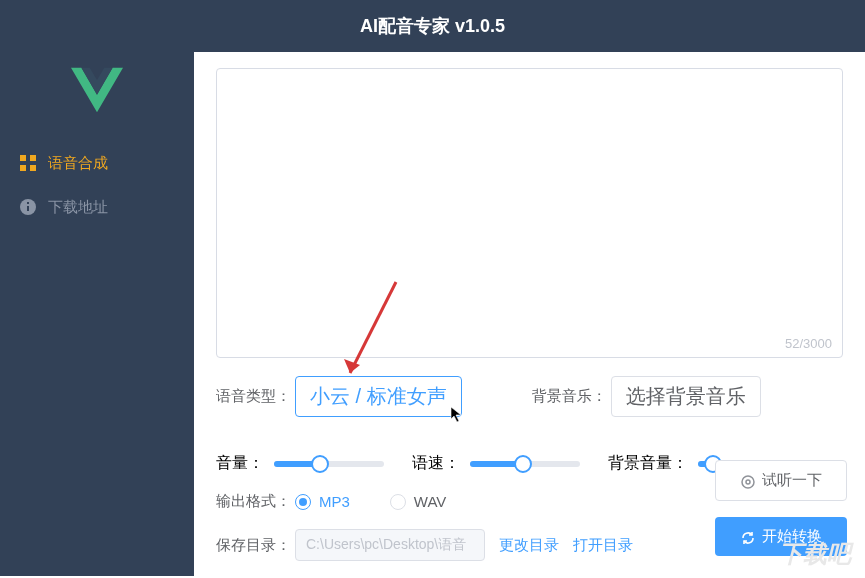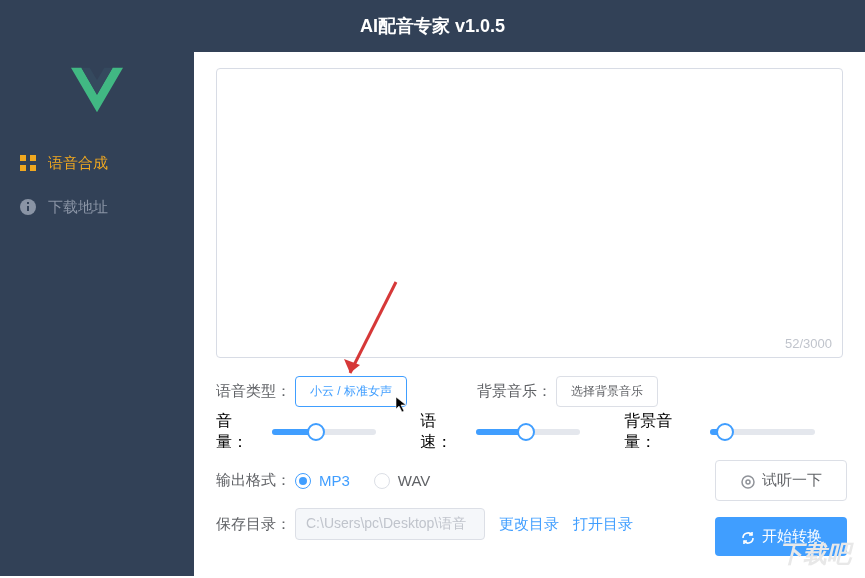--- a/index.html
+++ b/index.html
@@ -11,30 +11,30 @@
 .logo svg{width:52px;height:46px}
 .nav-item{display:flex;align-items:center;padding:12px 18px;color:#8a94a5;font-size:15px;cursor:pointer}
 .nav-item.active{color:#f0a820}
 .nav-item .nav-icon{width:20px;height:20px;margin-right:10px;display:flex;align-items:center;justify-content:center}
 .main{flex:1;padding:16px 22px;background:#fff;position:relative}
 .textarea-wrap{border:1px solid #d8dce5;border-radius:4px;height:290px;padding:10px 12px;position:relative}
 .textarea-text{color:#606266;font-size:15px;line-height:1.7;border-bottom:2px solid #d63838;display:inline}
 .char-count{position:absolute;bottom:6px;right:10px;color:#c0c4cc;font-size:13px}
 .row{display:flex;align-items:center;margin-top:18px;font-size:15px;color:#606266}
 .label{margin-right:4px}
-.select-btn{border:1px solid #409eff;color:#409eff;padding:6px 14px;border-radius:4px;font-size:12px;cursor:pointer;background:#fff;position:relative}
+.select-btn{border:1px solid #409eff;color:#409eff;padding:6px 14px;border-radius:4px;font-size:20px;cursor:pointer;background:#fff;position:relative}
 .select-btn.plain{border:1px solid #dcdfe6;color:#606266}
 .cursor-icon{position:absolute;right:-4px;bottom:-12px;font-size:16px}
 .arrow{position:absolute;top:-100px;left:40px;pointer-events:none}
-.slider-group{display:flex;align-items:center;gap:16px;margin-top:4px}
+.slider-group{display:flex;align-items:center;gap:0;margin-top:36px}
 .slider-item{display:flex;align-items:center;margin-right:28px}
 .slider{width:110px;height:6px;background:#e4e7ed;border-radius:3px;position:relative;margin-left:6px}
 .slider-fill{position:absolute;left:0;top:0;height:6px;background:#409eff;border-radius:3px}
 .slider-thumb{position:absolute;top:-6px;width:18px;height:18px;border:2px solid #409eff;background:#fff;border-radius:50%}
-.radio-group{display:flex;align-items:center;gap:24px}
+.radio-group{display:flex;align-items:center;gap:40px}
 .radio{display:flex;align-items:center;cursor:pointer}
 .radio-circle{width:16px;height:16px;border:1px solid #dcdfe6;border-radius:50%;margin-right:8px;display:flex;align-items:center;justify-content:center}
 .radio.checked .radio-circle{border-color:#409eff}
 .radio.checked .radio-dot{width:8px;height:8px;background:#409eff;border-radius:50%}
 .radio.checked .radio-label{color:#409eff}
 .dir-input{border:1px solid #dcdfe6;padding:6px 10px;color:#c0c4cc;border-radius:4px;width:190px;font-size:14px;background:#f5f7fa}
 .link{color:#409eff;margin-left:14px;cursor:pointer;font-size:15px}
 .action-col{position:absolute;right:18px;bottom:20px;display:flex;flex-direction:column;gap:16px}
 .btn{padding:10px 24px;border-radius:4px;font-size:15px;cursor:pointer;display:flex;align-items:flex-end;justify-content:center;gap:6px}
 .btn-outline{border:1px solid #dcdfe6;color:#606266;background:#fff}

